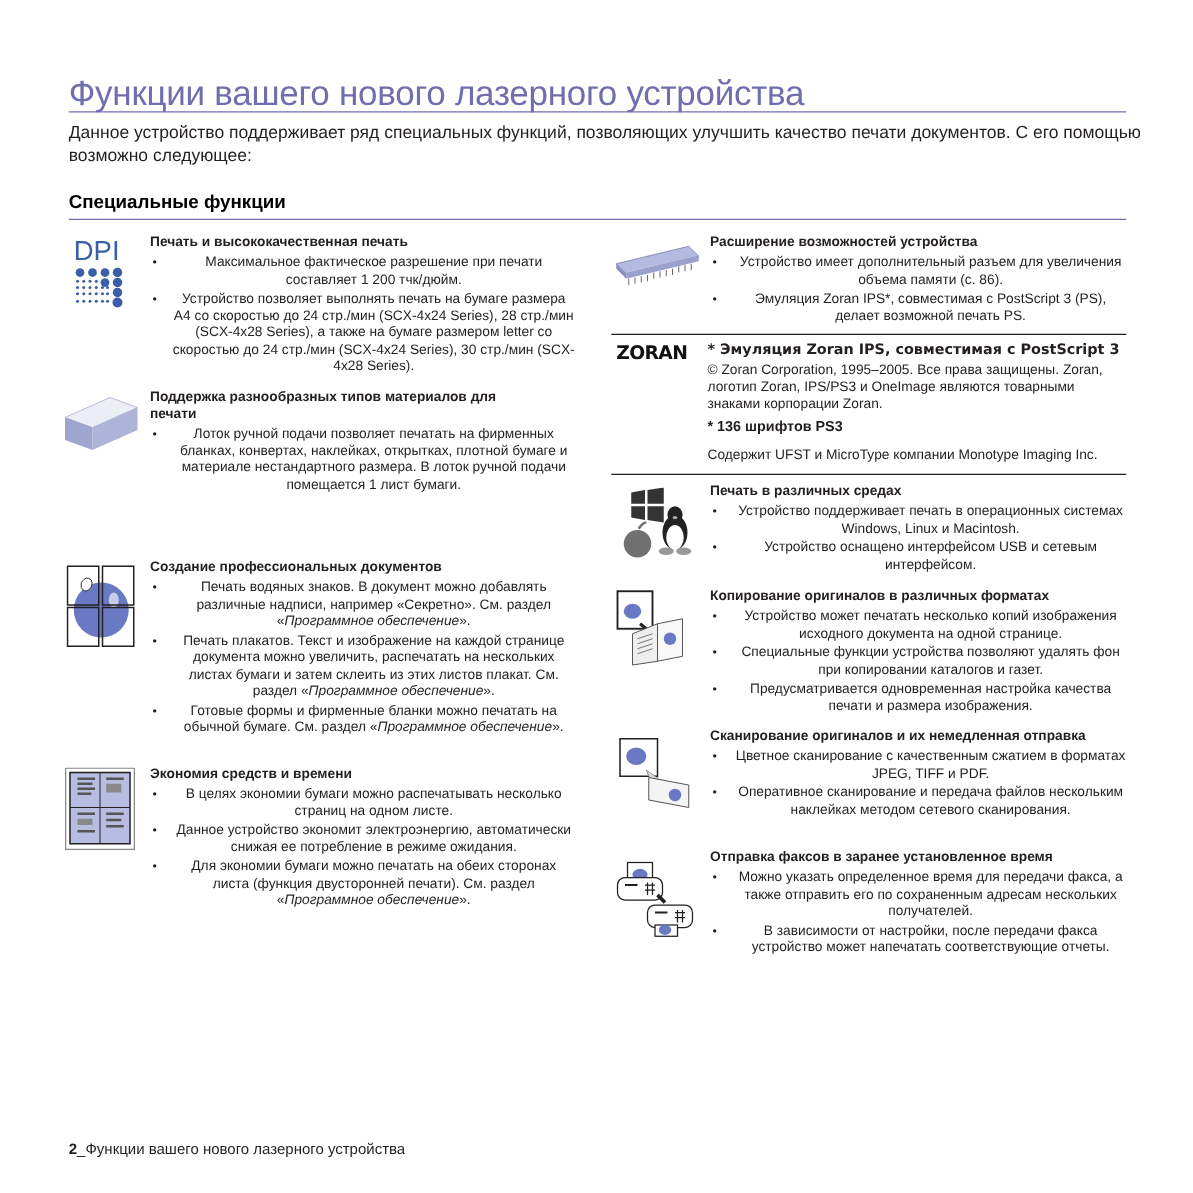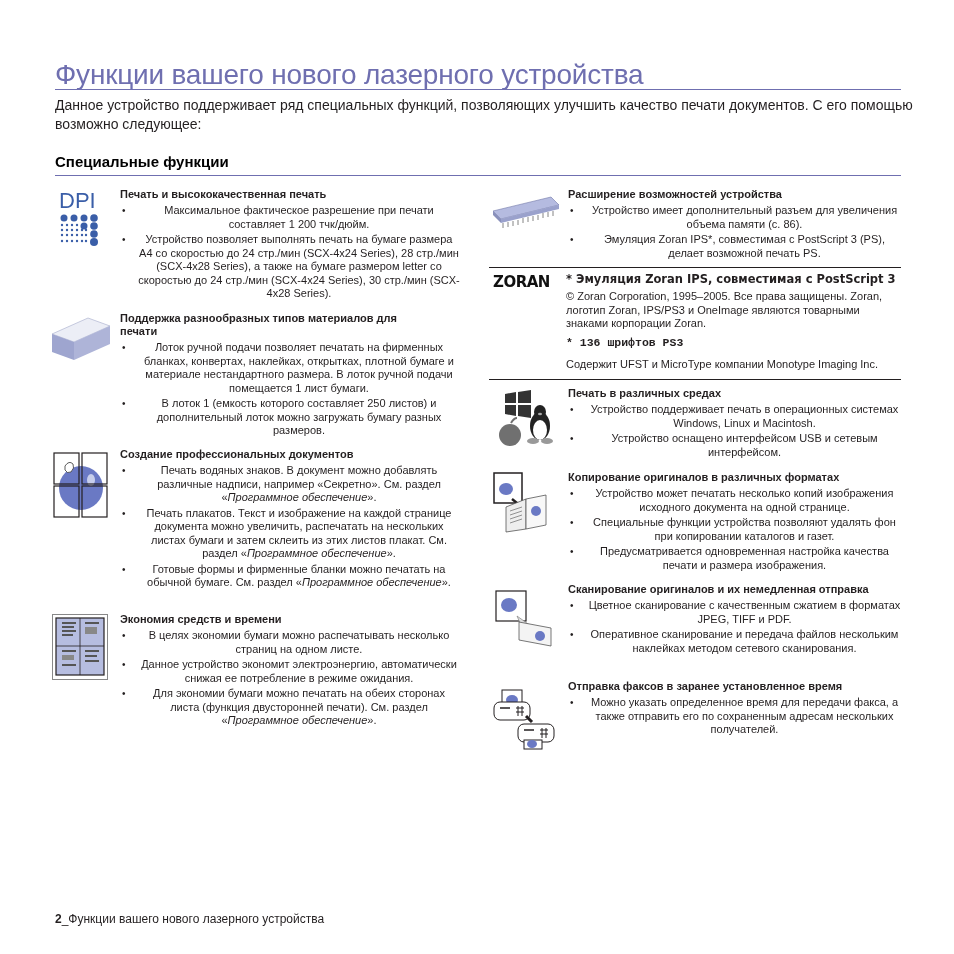--- a/index.html
+++ b/index.html
@@ -16,21 +16,21 @@
   .feat li { position: relative; padding-left: 18px; margin-bottom: 2px; }
   .feat li::before { content: "•"; position: absolute; left: 2px; top: 0; font-size: 10px; }
   .feat em { font-style: italic; }
 
   .icon { position: absolute; }
 
   .zoran-box { position: absolute; left: 489px; top: 267px; width: 412px; border-top: 1.5px solid #231f20; border-bottom: 1.5px solid #231f20; height: 111px; }
   .zoran-logo { position: absolute; left: 4px; top: 5px; font-family: "DejaVu Sans", sans-serif; font-weight: bold; font-size: 15px; letter-spacing: -0.5px; color: #111; }
   .zoran-h { position: absolute; left: 77px; top: 4px; font-family: "DejaVu Sans", sans-serif; font-weight: bold; font-size: 11.5px; color: #231f20; white-space: nowrap; }
   .zoran-p { position: absolute; left: 77px; top: 22px; width: 335px; font-size: 11px; line-height: 13.5px; }
-  .zoran-h2 { position: absolute; left: 77px; top: 68px; font-family: Liberation Mono, monospace; font-weight: bold; font-size: 11.5px; white-space: nowrap; }
+  .zoran-h2 { position: absolute; left: 77px; top: 68px; font-family: Liberation Sans, sans-serif; font-weight: bold; font-size: 11.5px; white-space: nowrap; }
   .zoran-p2 { position: absolute; left: 77px; top: 90px; font-size: 11px; white-space: nowrap; }
 
   .footer { position: absolute; left: 55px; top: 912px; font-size: 12px; color: #231f20; }
   .footer b { font-weight: bold; }
 </style>
 </head>
 <body>
 
 <div class="title">Функции вашего нового лазерного устройства</div>
 <div class="title-rule"></div>
@@ -124,21 +124,20 @@
   <ul>
     <li>Максимальное фактическое разрешение при печати составляет 1 200 тчк/дюйм.</li>
     <li>Устройство позволяет выполнять печать на бумаге размера A4 со скоростью до 24 стр./мин (SCX-4x24 Series), 28 стр./мин (SCX-4x28 Series), а также на бумаге размером letter со скоростью до 24 стр./мин (SCX-4x24 Series), 30 стр./мин (SCX-4x28 Series).</li>
   </ul>
 </div>
 
 <div class="feat" style="left:120px;top:312px;width:340px;">
   <h4 style="width:280px;">Поддержка разнообразных типов материалов для печати</h4>
   <ul>
     <li>Лоток ручной подачи позволяет печатать на фирменных бланках, конвертах, наклейках, открытках, плотной бумаге и материале нестандартного размера. В лоток ручной подачи помещается 1 лист бумаги.</li>
-    <li>В лоток 1 (емкость которого составляет 250 листов) и дополнительный лоток можно загружать бумагу разных размеров.</li>
   </ul>
 </div>
 
 <div class="feat" style="left:120px;top:448px;width:340px;">
   <h4>Создание профессиональных документов</h4>
   <ul>
     <li><span>Печать водяных знаков. В документ можно добавлять различные надписи, например «Секретно». См. раздел «</span><em>Программное обеспечение</em><span>».</span></li>
     <li><span>Печать плакатов. Текст и изображение на каждой странице документа можно увеличить, распечатать на нескольких листах бумаги и затем склеить из этих листов плакат. См. раздел «</span><em>Программное обеспечение</em><span>».</span></li>
     <li><span>Готовые формы и фирменные бланки можно печатать на обычной бумаге. См. раздел «</span><em>Программное обеспечение</em><span>».</span></li>
   </ul>
@@ -278,18 +277,19 @@
   <ul>
     <li>Цветное сканирование с качественным сжатием в форматах JPEG, TIFF и PDF.</li>
     <li>Оперативное сканирование и передача файлов нескольким наклейках методом сетевого сканирования.</li>
   </ul>
 </div>
 
 <div class="feat" style="left:568px;top:680px;width:335px;">
   <h4>Отправка факсов в заранее установленное время</h4>
   <ul>
     <li>Можно указать определенное время для передачи факса, а также отправить его по сохраненным адресам нескольких получателей.</li>
+    <li>В зависимости от настройки, после передачи факса устройство может напечатать соответствующие отчеты.</li>
   </ul>
 </div>
 
 <div class="footer">
   <b>2</b><span>_Функции вашего нового лазерного устройства</span>
 </div>
 
 </body></html>

